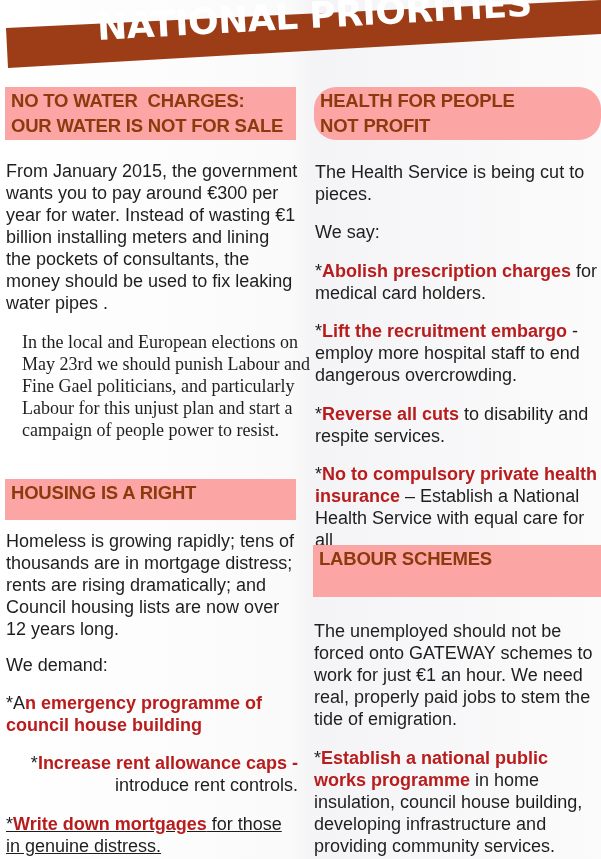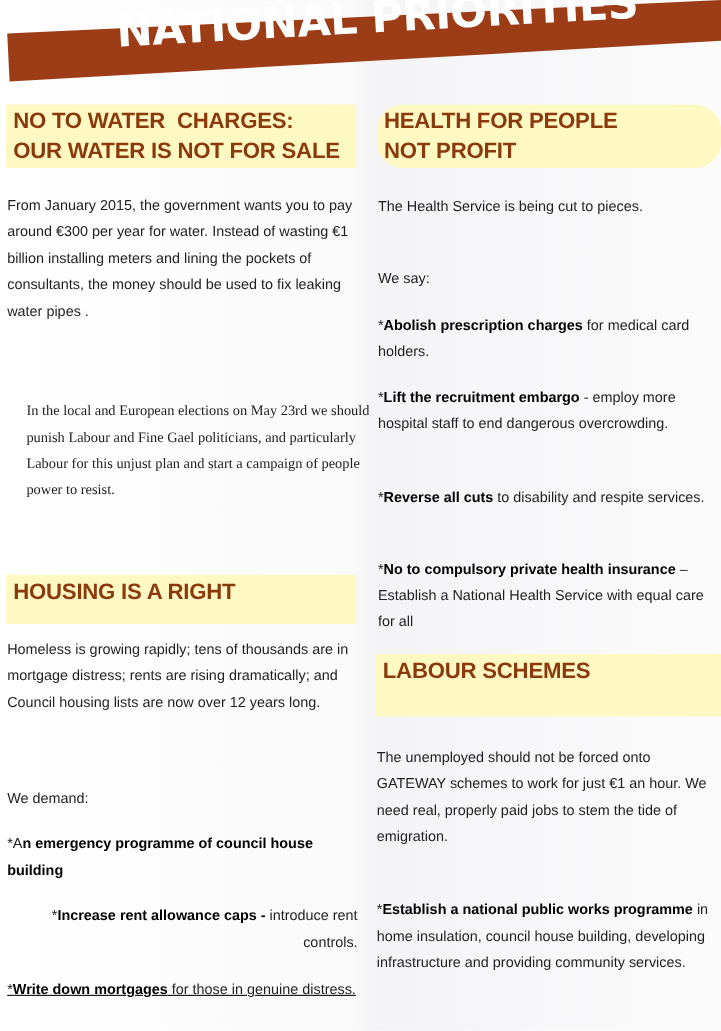--- a/index.html
+++ b/index.html
@@ -41,39 +41,39 @@
     }
     .col {
       position: absolute;
       top: 0;
     }
     .col-left { left: 0; width: 300px; }
     .col-right { left: 308px; width: 293px; }
 
     .hdr {
       position: absolute;
-      background: #fef9c3;
+      background: #fca5a5;
       color: #8a3a0c;
       font-family: "Liberation Sans", sans-serif;
       font-weight: bold;
       font-size: 18.5px;
       line-height: 25px;
       padding: 1px 6px 0 6px;
       box-sizing: border-box;
       letter-spacing: -0.2px;
     }
     .para {
       position: absolute;
-      font-size: 12px;
+      font-size: 18px;
       line-height: 22px;
       color: #1e1e1e;
       margin: 0;
       white-space: normal;
     }
-    .para b { font-weight: bold; color: #000000; margin-top: 39px; }
+    .para b { font-weight: bold; color: #b91c1c; margin-top: 39px; }
     .star { font-weight: normal; }
   </style>
 </head>
 <body>
 
 <div class="banner">
   <svg width="601" height="75">
     <polygon points="6,28 601,0 601,34 8,68" fill="#9c3d17"></polygon>
   </svg>
   <div class="banner-title">NATIONAL PRIORITIES</div>

